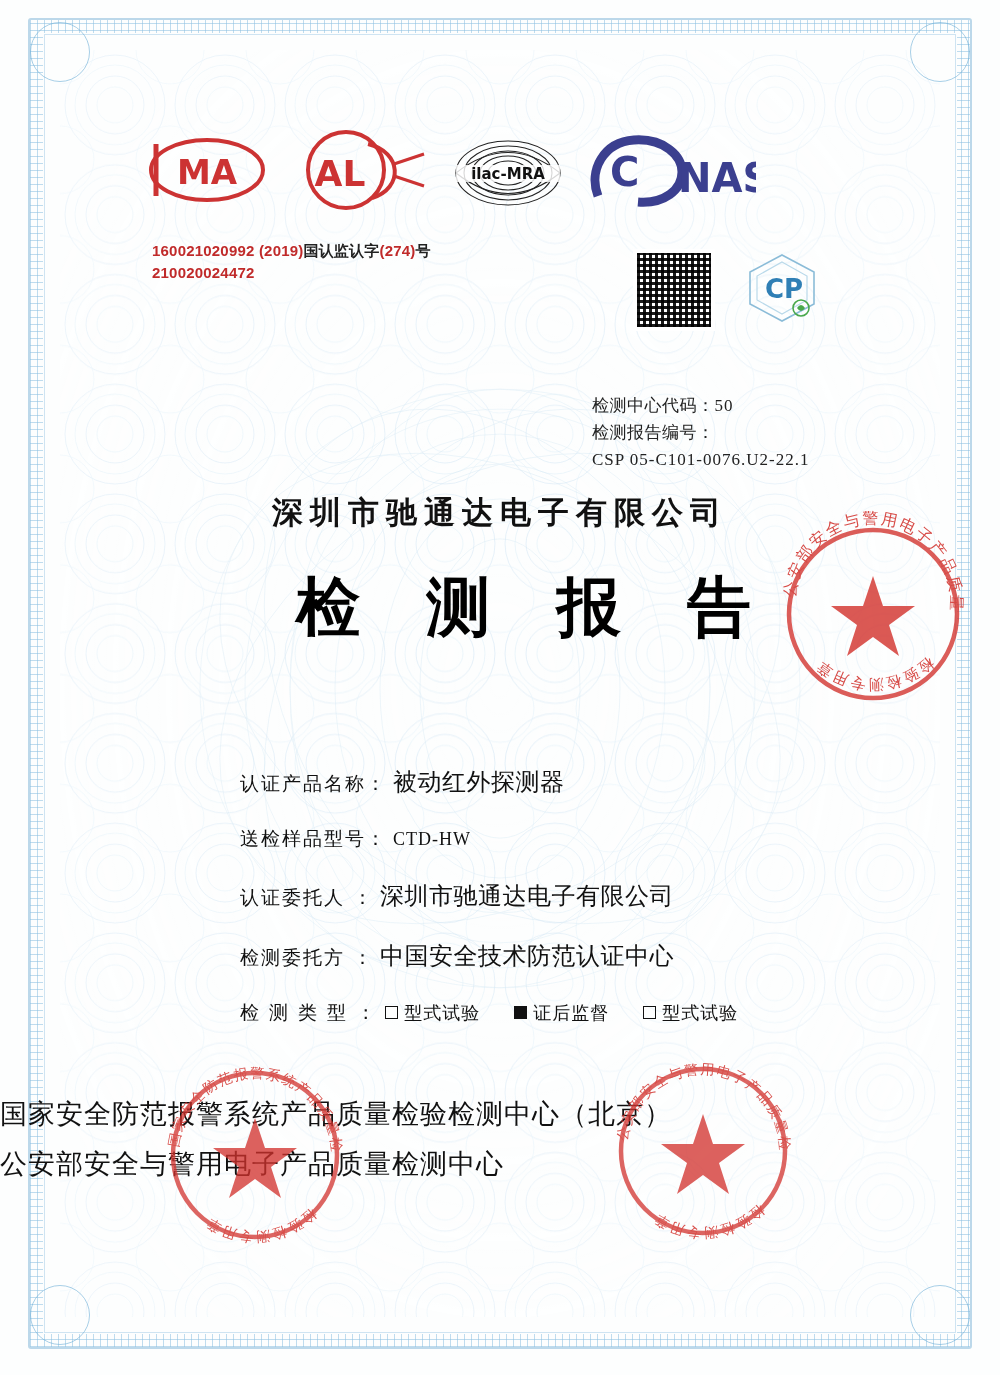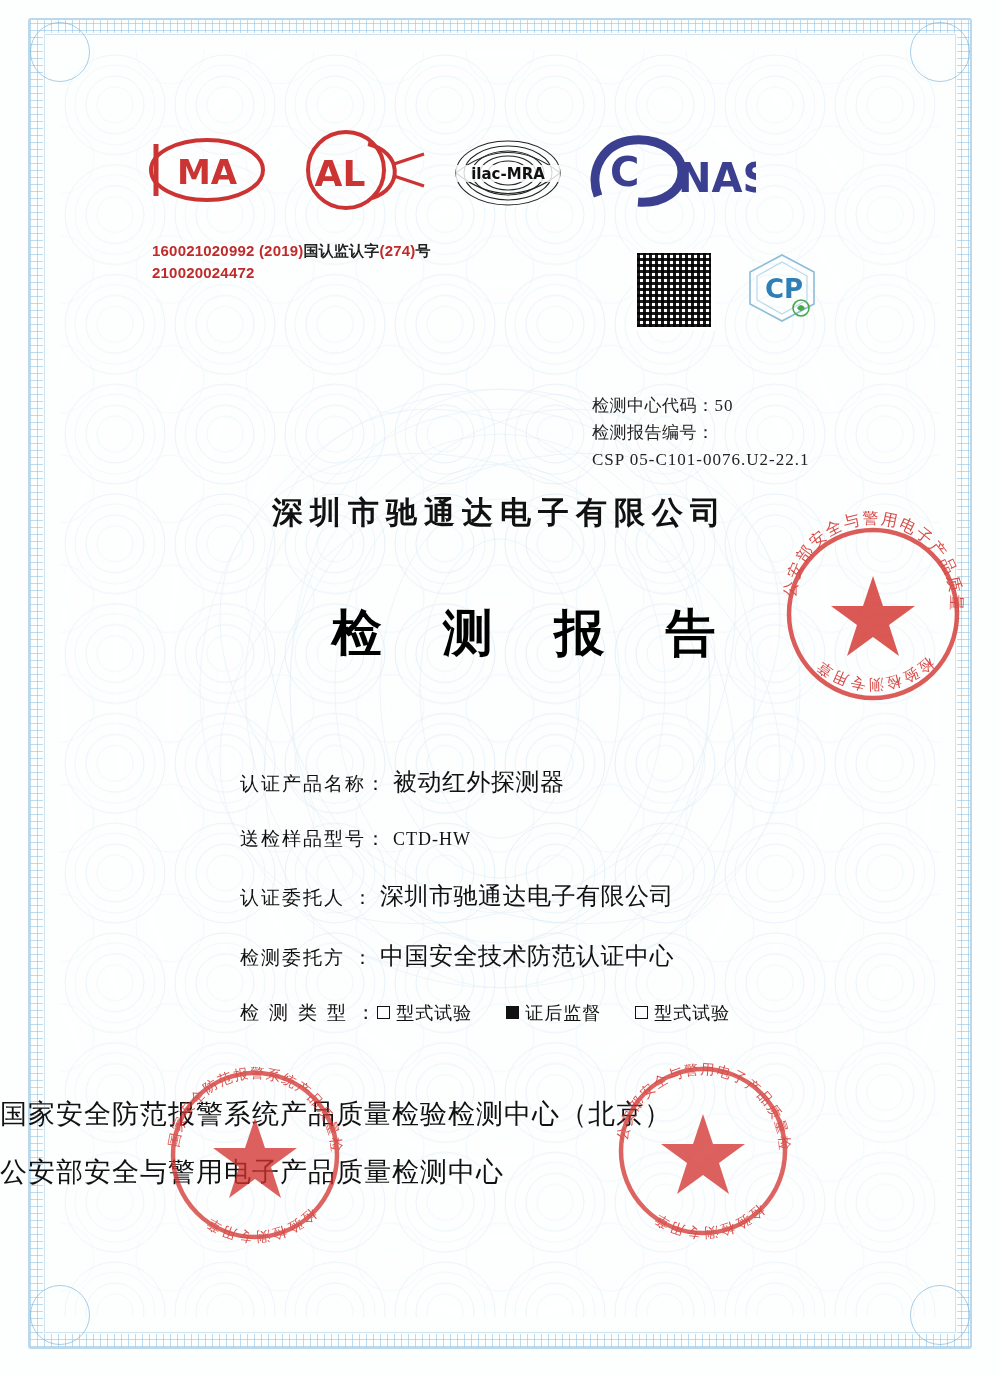--- a/index.html
+++ b/index.html
@@ -100,23 +100,23 @@
   .codes .mono{font-family:"Liberation Serif",serif;letter-spacing:1px;}
 
   .title1{
     position:absolute;left:0;right:0;top:492px;
     text-align:center;
     font-size:31px;color:#111;font-weight:bold;
     letter-spacing:7px;
     font-family:"DejaVu Sans",sans-serif;
   }
   .title2{
-    position:absolute;left:0;right:0;top:600px;
+    position:absolute;left:0;right:0;top:564px;
     text-align:center;
-    font-size:50px;color:#000;font-weight:bold;
+    font-size:64px;color:#000;font-weight:bold;
     letter-spacing:22px;
     text-indent:22px;
     font-family:"DejaVu Sans",sans-serif;
     padding-left:47px;
   }
 
   .fields{
     position:absolute;left:240px;top:766px;right:120px;
   }
   .frow{
@@ -130,30 +130,30 @@
     font-family:"DejaVu Sans",sans-serif;
     text-align:center;
   }
   .fvalue{
     margin-left:6px;
     font-size:24px;
     letter-spacing:.5px;
     font-family:"DejaVu Sans",sans-serif;
   }
   .fvalue.mono{font-family:"Liberation Serif",serif;letter-spacing:1px;font-size:18px;}
-  .checks{display:flex;gap:34px;align-items:baseline;}
+  .checks{display:flex;gap:34px;margin-left:8px;align-items:baseline;}
   .chk{font-size:18px;letter-spacing:1px;font-family:"DejaVu Sans",sans-serif;white-space:nowrap;}
   .box{display:inline-block;width:11px;height:11px;border:1.4px solid #111;margin-right:6px;vertical-align:baseline;}
   .box.filled{background:#111;}
 
   .footer{
     position:absolute;left:0;right:0;top:1096px;
   }
   .f1{font-size:27px;color:#111;letter-spacing:1px;font-family:"DejaVu Sans",sans-serif;}
-  .f2{font-size:27px;color:#111;letter-spacing:1px;margin-top:22px;font-family:"DejaVu Sans",sans-serif;}
+  .f2{font-size:27px;color:#111;letter-spacing:1px;margin-top:14px;font-family:"DejaVu Sans",sans-serif;}
 
   
   .seal{position:absolute;color:#d2322d;}
   .seal svg{display:block;}
   .seal-tr{right:22px;top:508px;width:210px;height:200px;opacity:.88;}
   .seal-bl{left:160px;top:1060px;width:190px;height:190px;opacity:.85;}
   .seal-br{left:608px;top:1056px;width:190px;height:190px;opacity:.85;}
 </style>
 </head>
 <body>

